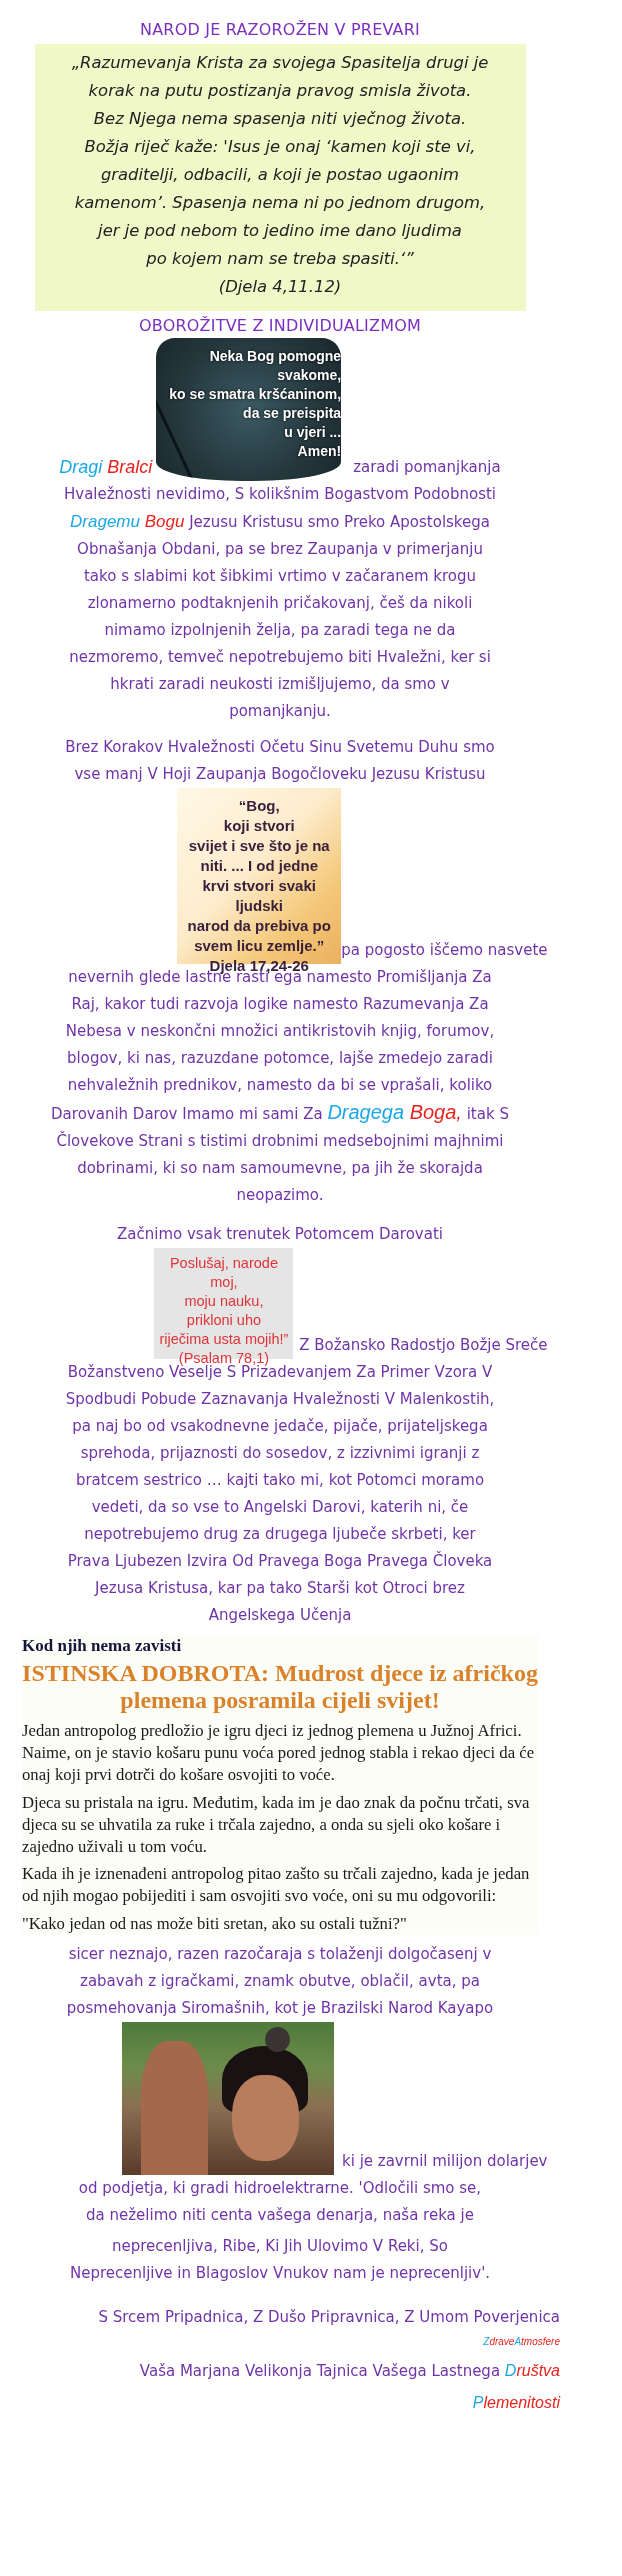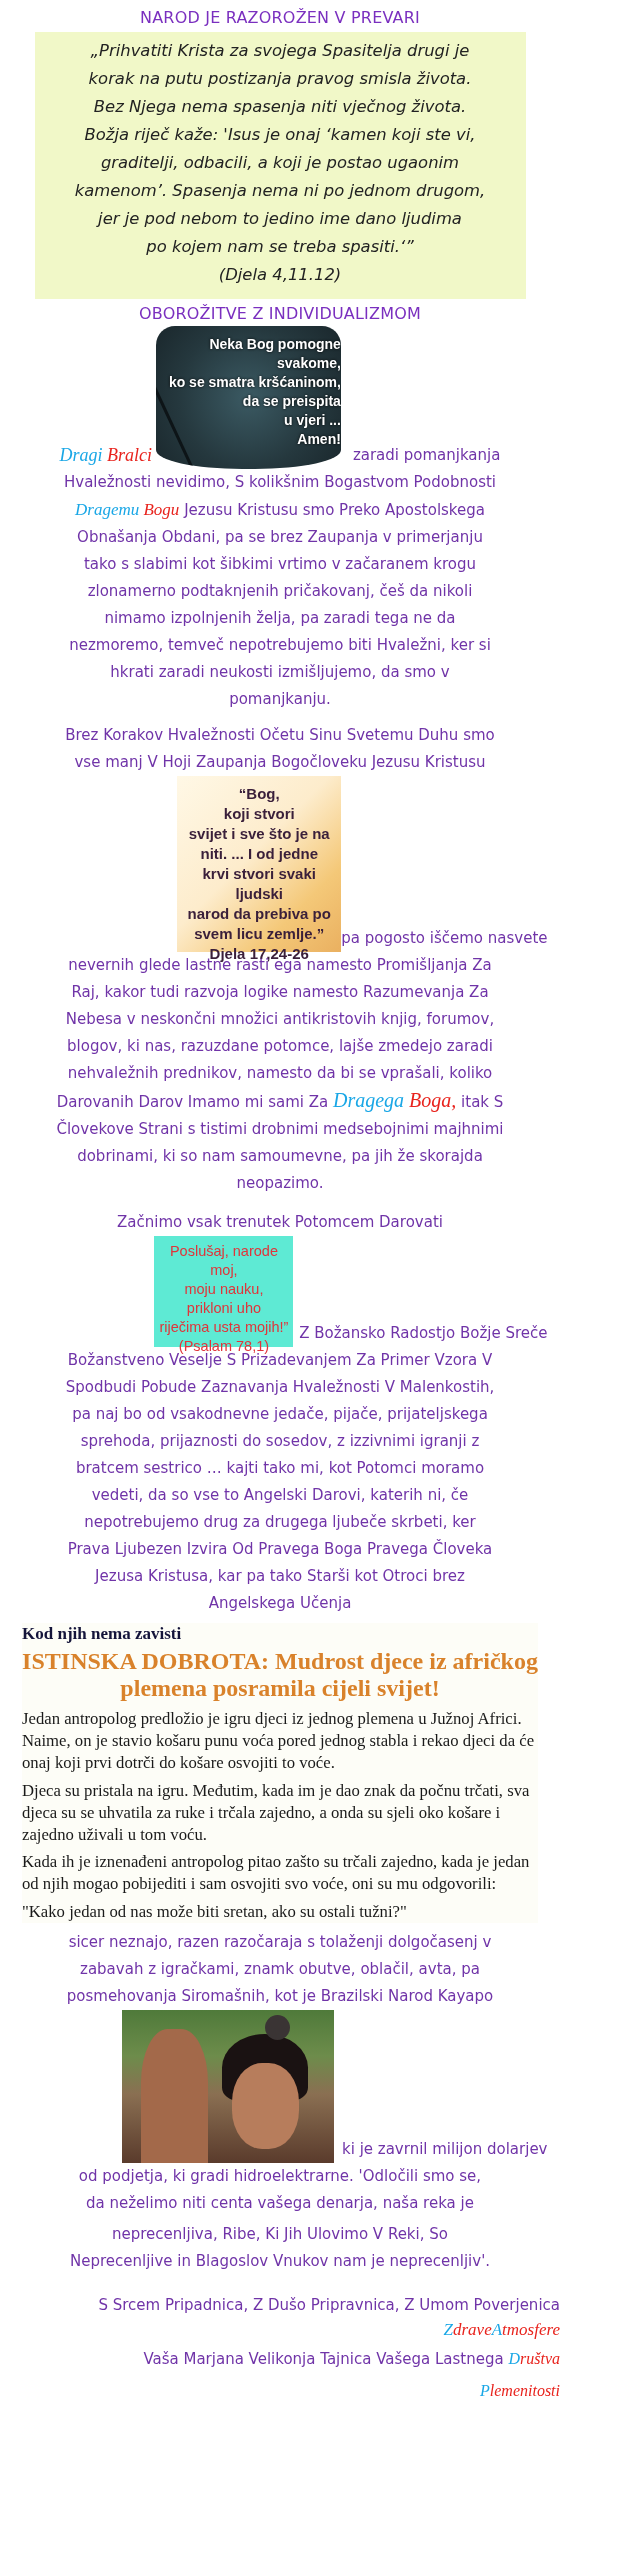--- a/index.html
+++ b/index.html
@@ -1,48 +1,48 @@
 <!DOCTYPE html>
 <html><head>
 <meta charset="utf-8">
 <style>
   html, body { margin: 0; padding: 0; background: #ffffff; }
   body { width: 623px; min-height: 2576px; position: relative; overflow-x: hidden; }
-  .page { width: 560px; padding-top: 7px; text-align: center; }
+  .page { width: 560px; padding-top: 19px; text-align: center; }
   .purple { color: #7034a8; }
   .comic { font-family: "DejaVu Sans", sans-serif; font-size: 15px; line-height: 27px; }
   .title { font-family: "DejaVu Sans", sans-serif; font-size: 16px; color: #7a2fbf; letter-spacing: 0.2px; line-height: 21px; }
   .quote-box {
     margin: 3.8px auto 0 auto; width: 491px; background: #f1f8c8;
     font-family: "DejaVu Sans", sans-serif; font-style: italic; color: #222;
     font-size: 16.4px; line-height: 28px; padding: 5.7px 0 9.6px 0;
   }
   .quote-box div { white-space: nowrap; }
   .para { margin: 0 auto; width: 535px; }
   .para-line { white-space: nowrap; }
-  .script { font-family: Liberation Serif, serif; font-style: italic; }
+  .script { font-family: Liberation Sans, sans-serif; font-style: italic; }
   .c-blue { color: #1aa7e6; }
   .c-red { color: #e8231d; }
   .inline-row { display: flex; align-items: flex-end; justify-content: flex-end; }
   .img-neka {
     width: 185px; height: 143px; border-radius: 19px 19px 86px 86px / 19px 19px 19px 19px;
     background: radial-gradient(circle at 50% 50%, #3b5a63 0%, #25383e 60%, #1a272c 100%);
     color: #fff; font-family: "Liberation Sans", sans-serif; font-weight: bold; font-size: 14px;
     line-height: 19px; text-align: right; padding-top: 9.6px; box-sizing: border-box; position: relative; overflow: hidden;
     text-shadow: 0 0 2.9px #000;
   }
   .img-neka .branch { position: absolute; left: 5.7px; top: 9.6px; width: 2.9px; height: 143px; background: #0d1417; transform: rotate(-25deg); }
   .img-bog {
     width: 164px; height: 176px;
     background: linear-gradient(135deg, #fff8e6 0%, #fdeccc 45%, #f4c878 75%, #eab060 100%);
     font-family: "Liberation Sans", sans-serif; font-weight: bold; font-size: 15px; line-height: 20px; color: #3a1f3a;
     text-align: center; padding-top: 7.6px; box-sizing: border-box;
   }
   .img-psalm {
-    width: 139px; height: 111px; background: #5eead4;
+    width: 139px; height: 111px; background: #e5e5e5;
     font-family: "Liberation Sans", sans-serif; font-size: 14.5px; line-height: 19px; color: #e0343a;
     text-align: center; padding-top: 5.7px; box-sizing: border-box; font-weight: 500;
   }
   .img-kayapo {
     width: 212px; height: 153px;
     background: linear-gradient(180deg, #4f7a3a 0%, #6d8c4b 30%, #8a6f52 55%, #5a3b2c 100%);
     position: relative; overflow: hidden;
   }
   .img-kayapo .face { position: absolute; left: 110px; top: 53px; width: 67px; height: 86px; border-radius: 45%; background: #b77d5c; }
   .img-kayapo .hair { position: absolute; left: 100px; top: 24px; width: 86px; height: 67px; border-radius: 50% 50% 20% 20%; background: #1a1212; }
@@ -60,21 +60,21 @@
   .sig { font-family: "DejaVu Sans", sans-serif; font-size: 15px; line-height: 27px; color: #7034a8; }
 </style>
 </head>
 <body>
 
 <div class="page">
 
   <div class="title">NAROD JE RAZOROŽEN V PREVARI</div>
 
   <div class="quote-box">
-    <div>„Prihvatiti Krista za svojega Spasitelja drugi je</div>
+    <div>„Razumevanja Krista za svojega Spasitelja drugi je</div>
     <div>korak na putu postizanja pravog smisla života.</div>
     <div>Bez Njega nema spasenja niti vječnog života.</div>
     <div>Božja riječ kaže: 'Isus je onaj ‘kamen koji ste vi,</div>
     <div>graditelji, odbacili, a koji je postao ugaonim</div>
     <div>kamenom’. Spasenja nema ni po jednom drugom,</div>
     <div>jer je pod nebom to jedino ime dano ljudima</div>
     <div>po kojem nam se treba spasiti.‘”</div>
     <div>(Djela 4,11.12)</div>
   </div>
 
@@ -182,19 +182,19 @@
       <span style="margin-left:7.6px;"> ki je zavrnil milijon dolarjev</span>
     </div>
     <div class="para-line">od podjetja, ki gradi hidroelektrarne. 'Odločili smo se,</div>
     <div class="para-line">da neželimo niti centa vašega denarja, naša reka je</div>
     <div class="para-line" style="margin-top:3.8px;">neprecenljiva, Ribe, Ki Jih Ulovimo V Reki, So</div>
     <div class="para-line">Neprecenljive in Blagoslov Vnukov nam je neprecenljiv'.</div>
   </div>
 
   <div class="sig" style="margin-top:17px;text-align:right;">
     <div>S Srcem Pripadnica, Z Dušo Pripravnica, Z Umom Poverjenica</div>
-    <div class="script" style="font-size:17px; line-height:21px;"><span class="c-blue">Z</span><span class="c-red">drave</span><span class="c-blue">A</span><span class="c-red">tmosfere</span></div>
+    <div class="script" style="font-size:10px; line-height:21px;"><span class="c-blue">Z</span><span class="c-red">drave</span><span class="c-blue">A</span><span class="c-red">tmosfere</span></div>
     <div style="margin-top:5.7px;"><span>Vaša Marjana Velikonja Tajnica Vašega Lastnega </span><span class="script" style="font-size:16px;"><span class="c-blue">D</span><span class="c-red">ruštva</span></span></div>
     <div class="script" style="font-size:16px; margin-top:3.8px;"><span class="c-blue">P</span><span class="c-red">lemenitosti</span></div>
   </div>
 
 </div>
 
 
 </body></html>

